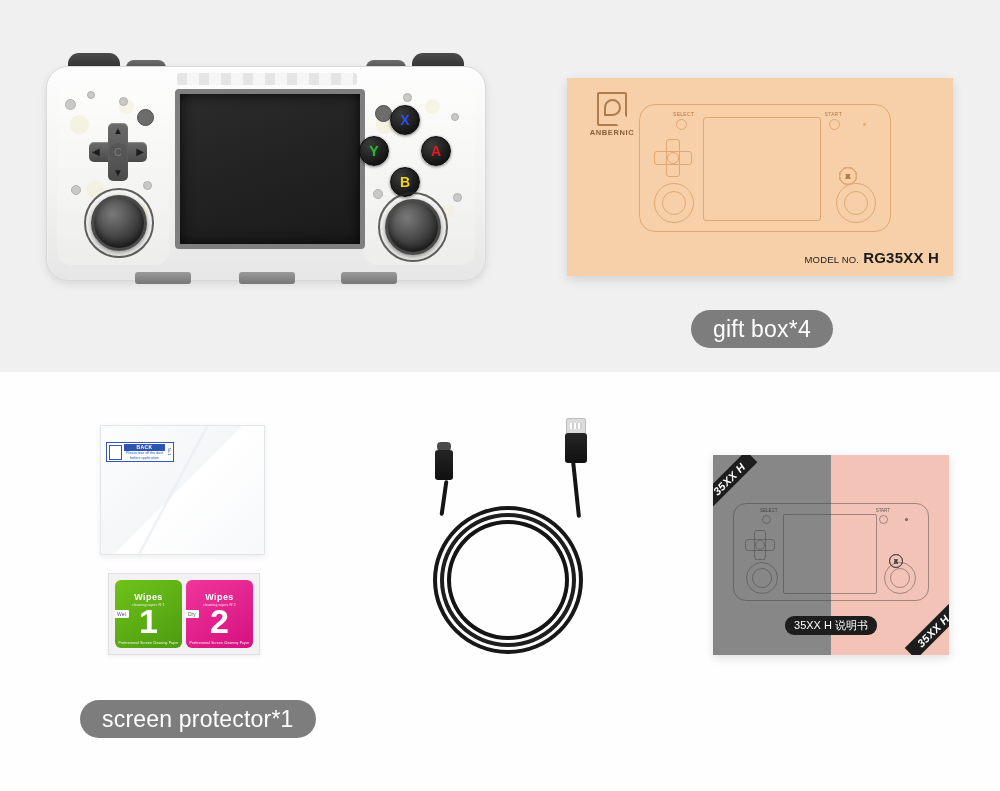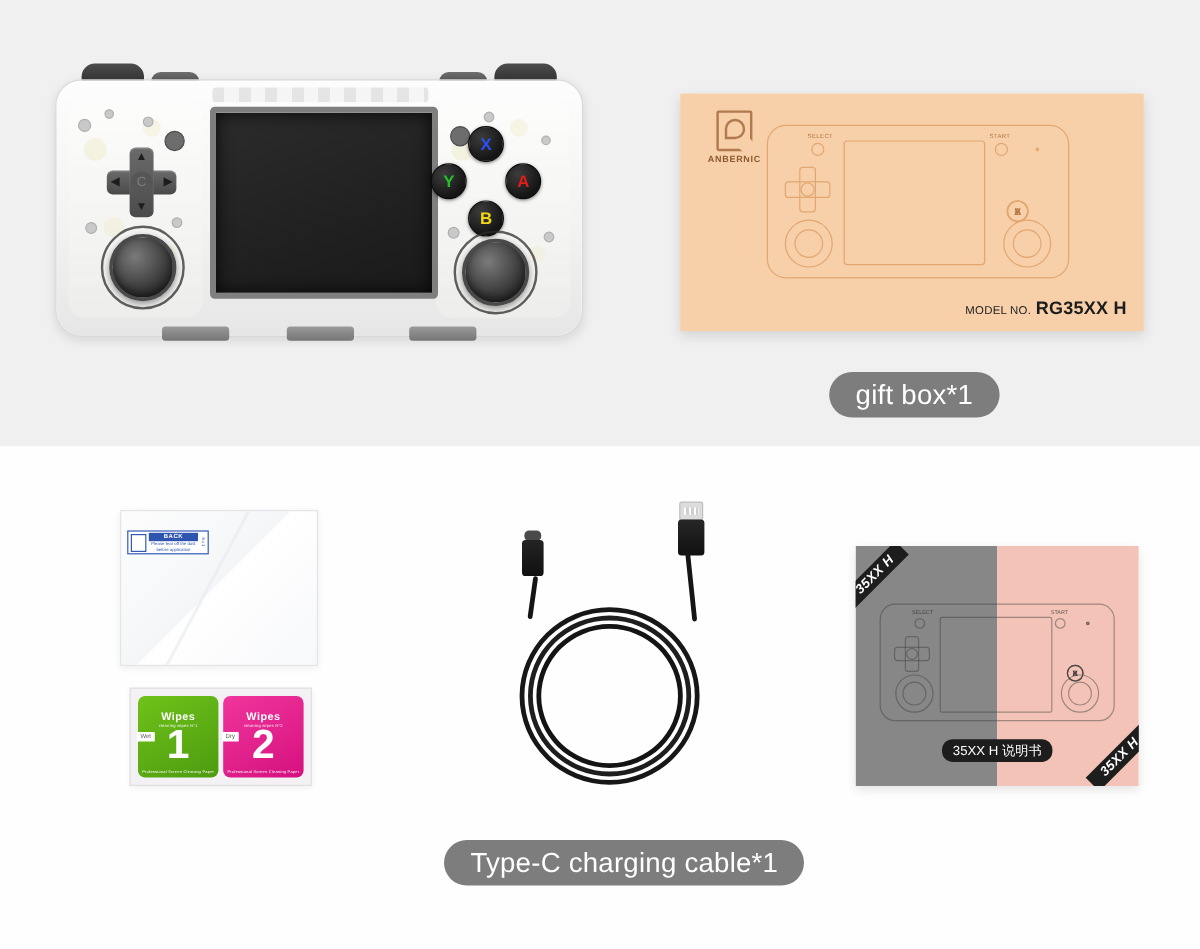--- a/index.html
+++ b/index.html
@@ -439,21 +439,21 @@
       <div class="gb-circle" style="right:14px;bottom:8px;width:40px;height:40px;"></div>
       <div class="gb-circle" style="right:22px;bottom:16px;width:24px;height:24px;"></div>
     </div>
 
     <div class="gb-model">
       <span class="lbl">MODEL NO.</span>
       <span class="val">RG35XX H</span>
     </div>
   </div>
 
-  <div class="pill" style="left:691px;top:310px;">gift box*1</div>
+  <div class="pill" style="left:691px;top:310px;">gift box*4</div>
 
   <div class="protector-wrap">
     <div class="glass">
       <div class="glass-tab">
         <div class="gt-icon"></div>
         <div class="gt-body">
           <div class="gt-top">BACK</div>
           <div class="gt-sub">Please tear off the dust before application</div>
         </div>
         <div class="gt-num">No.1</div>
@@ -471,38 +471,38 @@
       <div class="wipe dry">
         <div class="w-title">Wipes</div>
         <div class="w-sub">cleaning wipes  N°2</div>
         <div class="w-num">2</div>
         <div class="w-side">Dry</div>
         <div class="w-foot">Professional Screen Cleaning Paper</div>
       </div>
     </div>
   </div>
 
+  <div class="pill" style="left:80px;top:700px;">screen protector*1</div>
 
   <div class="cable-wrap">
     <div class="usb-a">
       <div class="shell"></div>
       <div class="boot"></div>
     </div>
     <div class="usb-c">
       <div class="tip"></div>
       <div class="boot"></div>
     </div>
     <div class="lead left"></div>
     <div class="lead right"></div>
     <div class="wire c1"></div>
     <div class="wire c2"></div>
     <div class="wire c3"></div>
   </div>
 
-  <div class="pill" style="left:370px;top:700px;">Type-C charging cable*1</div>
 
   <div class="manual">
     <div class="m-half gray"></div>
     <div class="m-half pink"></div>
 
     <div class="m-outline">
       <div class="m-screen"></div>
 
       <div class="m-lbl" style="left:26px;top:4px;">SELECT</div>
       <div class="m-circle" style="left:28px;top:11px;width:9px;height:9px;"></div>

